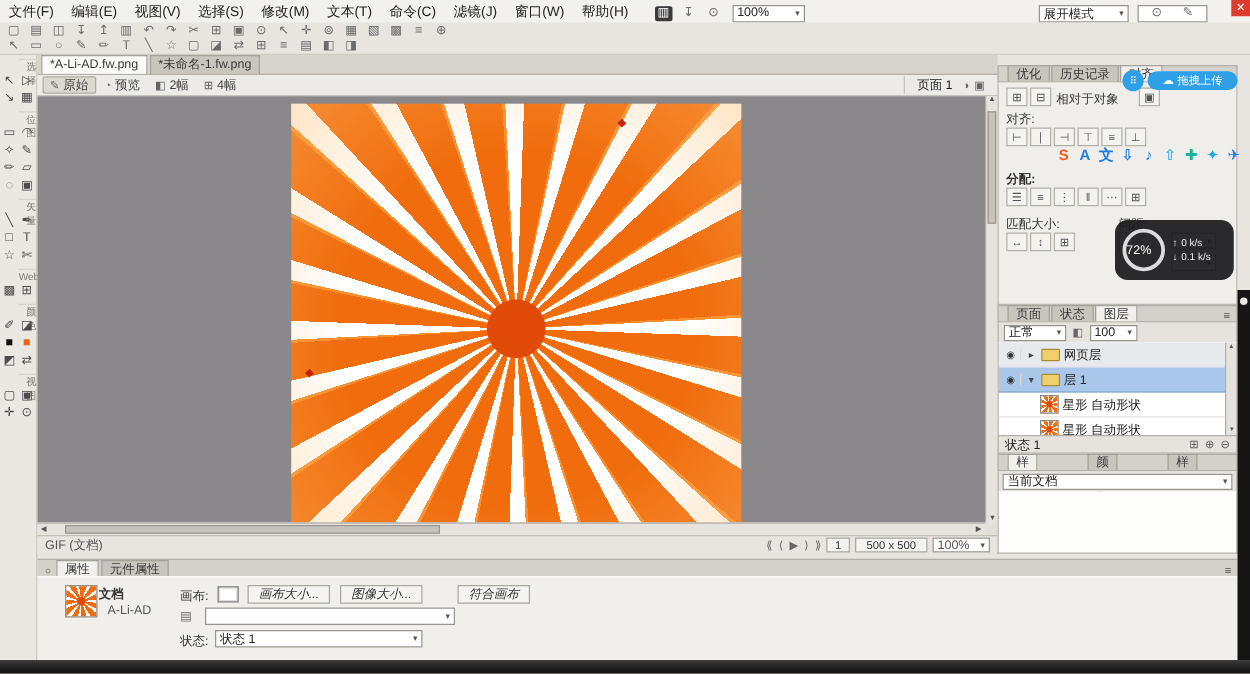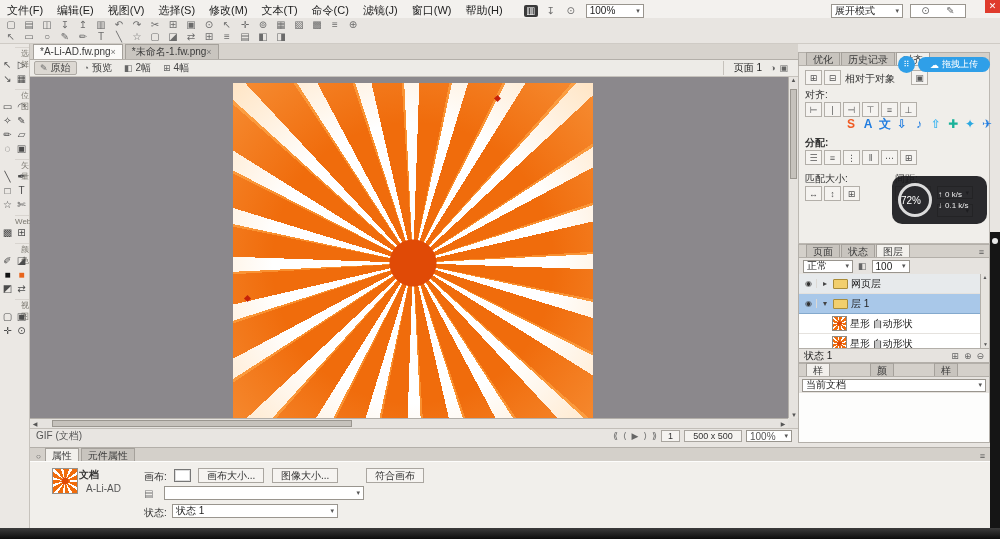--- a/index.html
+++ b/index.html
@@ -25,21 +25,21 @@
   border-right:1px solid #c6c2bc;}
 .tlabel{font-size:8px;color:#7a776f;text-align:right;height:11px;line-height:11px;
   border-top:1px solid #d8d4cf;margin-top:3px;margin-left:15px;}
 .tgrid{display:flex;flex-wrap:wrap;justify-content:center;}
 .tool{width:14px;height:14px;font-size:10px;line-height:14px;text-align:center;color:#4c4c4c;}
 
 .docarea{position:absolute;left:30px;top:44px;width:768px;height:399px;background:#e3e0dc;}
 .tabbar{position:absolute;left:0;top:0;right:0;height:16px;background:#d7d3cd;
   border-bottom:1px solid #b3afa9;display:flex;align-items:flex-end;padding-left:3px;gap:2px;}
 .dtab{height:15px;line-height:14px;padding:0 6px;font-size:10px;background:#c9c5bf;
-  border:1px solid #a5a19b;border-bottom:none;display:flex;align-items:center;color:#3a3a3a;}
+  border:1px solid #a5a19b;border-bottom:none;display:flex;align-items:center;color:#3a3a3a;flex-direction:column;}
 .dtab.active{background:#fbfaf8;}
 .tclose{font-size:9px;color:#777;}
 .viewbar{position:absolute;left:0;top:16px;right:0;height:17px;background:#edebe7;
   border-bottom:1px solid #c6c2bc;display:flex;align-items:center;font-size:10px;padding-left:4px;gap:2px;}
 .vbtn{padding:0 5px;height:14px;display:flex;gap:3px;align-items:center;color:#444;}
 .vbtn.active{background:#dcd8d2;border:1px solid #aeaaa4;border-radius:2px;}
 .vicon{font-size:9px;color:#666;}
 .pagebox{margin-left:auto;display:flex;align-items:center;gap:8px;border-left:1px solid #c6c2bc;
   padding:0 10px;height:14px;}
 .canvasvp{position:absolute;left:0;top:33px;right:10px;bottom:25px;background:#8b888c;overflow:hidden;}
@@ -104,21 +104,21 @@
 .ext-toolbar .xicon{width:16px;height:16px;font-size:12px;font-weight:bold;line-height:16px;text-align:center;}
 
 .proptabs{position:absolute;left:30px;top:447px;width:960px;height:14px;background:#d4d0ca;
   border-top:1px solid #b3afa9;display:flex;align-items:flex-end;padding-left:6px;gap:2px;font-size:10px;}
 .propbody{position:absolute;left:30px;top:461px;width:960px;height:67px;background:#f1efeb;
   border-top:1px solid #fdfdfc;}
 .pthumb{position:absolute;left:22px;top:6px;width:26px;height:26px;border:1px solid #95918b;
   background:radial-gradient(circle,#e04a06 0 3px,rgba(0,0,0,0) 4px),
   repeating-conic-gradient(#f06c0c 0deg 20deg,#fff 20deg 32deg);}
 .pbtn{position:absolute;height:15px;padding:0 8px;font-size:10px;line-height:14px;
-  background:#f6f4f1;border:1px solid #aaa6a0;color:#333;}
+  background:#f6f4f1;border:1px solid #aaa6a0;color:#333;font-style:italic;}
 .swatch{position:absolute;width:17px;height:13px;background:#fff;border:1px solid #777;box-shadow:inset 0 0 0 1px #ddd;}
 
 .bottomstrip{position:absolute;left:0;top:528px;width:1000px;height:11px;
   background:linear-gradient(#3c3c3c,#0d0d0d);}
 .rightstrip{position:absolute;left:990px;top:232px;width:10px;height:296px;background:#151515;}
 .sidedot{position:absolute;left:2px;top:6px;width:6px;height:6px;border-radius:50%;background:#e8e8e8;}
 </style>
 </head>
 <body>
 

